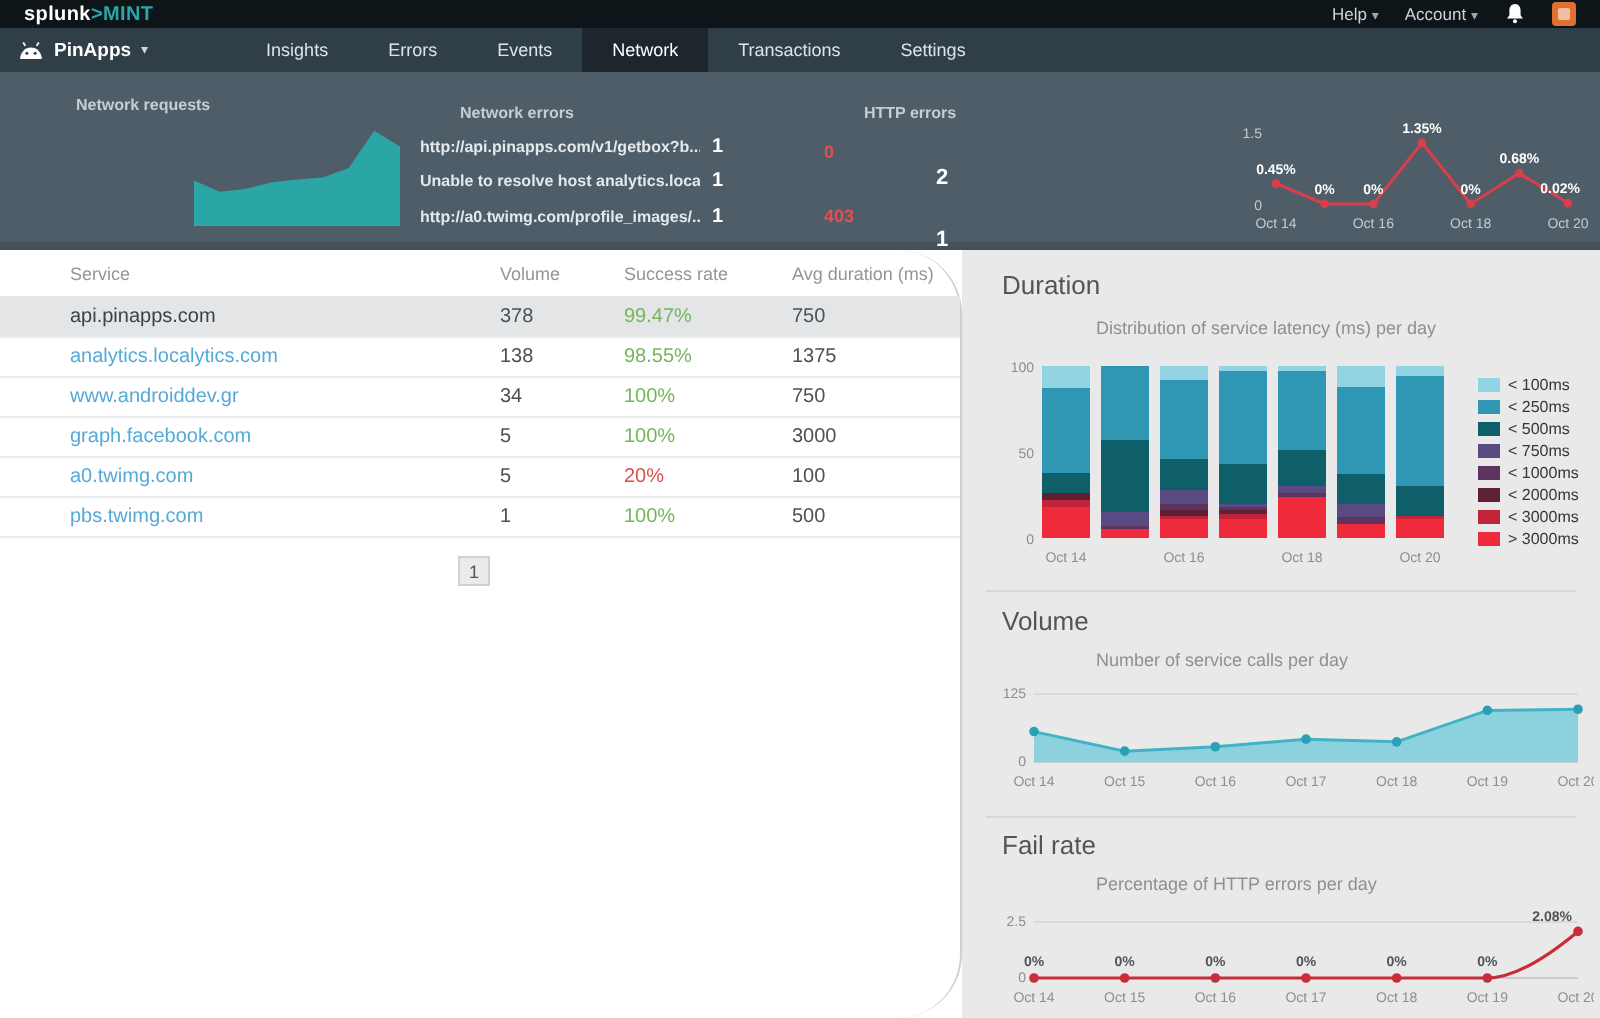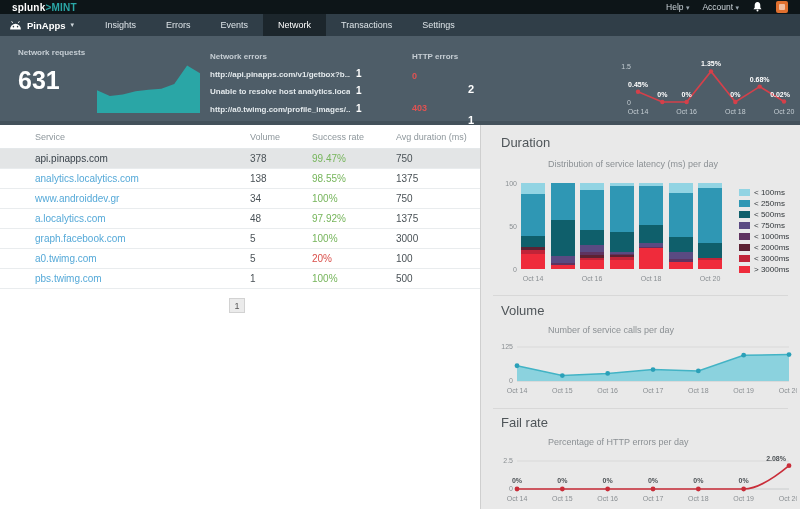--- a/index.html
+++ b/index.html
@@ -11,45 +11,45 @@
   .logo { font-size:10px; font-weight:bold; color:#fff; letter-spacing:.2px; }
   .logo .teal { color:#2aa6a6; }
   .topbar-right { margin-left:auto; display:flex; align-items:center; gap:13px; }
   .top-link { color:#ccd4d9; font-size:8.5px; cursor:pointer; }
   .top-link .caret { font-size:7px; color:#9aa6ad; }
   .bell { width:11px; height:12px; display:inline-block; }
   .note-badge { width:12px; height:12px; background:#e0702f; border-radius:2px; display:flex; align-items:center; justify-content:center; }
   .note-badge i { display:block; width:6px; height:6px; background:rgba(255,255,255,.55); border-radius:1px; }
 
   
-  .navbar { position:absolute; top:14px; left:0; width:800px; height:22px; background:#303e48; display:flex; align-items:stretch; }
+  .navbar { position:absolute; top:14px; left:0; width:800px; height:22px; background:#303e48; display:flex; align-items:stretch;gap:28px; }
   .app-switch { display:flex; align-items:center; gap:5px; padding:0 16px 0 9px; color:#fff; font-size:9.5px; font-weight:bold; cursor:pointer; }
   .app-switch .caret { font-size:7px; color:#cfd6da; }
   #nav-tabs { display:flex; align-items:stretch; }
   .tab { padding:0 15px; display:flex; align-items:center; color:#dde4e8; font-size:9px; cursor:pointer; }
   .tab.active { background:#1c262c; color:#fff; }
 
   
   .summary { position:absolute; top:36px; left:0; width:800px; height:89px; background:#4e5d68; border-bottom:4px solid #43515b; color:#fff; }
-  .sum-label { font-size:8px; font-weight:bold; color:#c6ced4; }
+  .sum-label { font-size:8px; font-weight:bold; color:#c6ced4;margin-left:20px; }
   .sum-requests { position:absolute; left:18px; top:12px; }
   .big-num { font-size:25px; font-weight:bold; color:#fff; margin-top:9px; }
   #spark { position:absolute; left:97px; top:22px; }
   .neterr { position:absolute; left:210px; top:16px; width:180px; }
   .err-row { display:flex; margin-top:6.5px; align-items:baseline; }
   .err-text { width:140px; font-size:8px; font-weight:bold; color:#e3e9ec; white-space:nowrap; overflow:hidden; }
   .err-count { margin-left:6px; font-size:10px; font-weight:bold; color:#fff; }
   .httperr { position:absolute; left:412px; top:16px; width:80px; height:70px; }
   .hcode { position:absolute; left:0; font-size:9px; font-weight:bold; color:#e05252; }
   .hcount { position:absolute; left:56px; font-size:11px; font-weight:bold; color:#fff; }
   .failrate-top { position:absolute; left:616px; top:16px; width:182px; }
   #topfail { margin-top:3px; }
 
   
-  .tablepanel { position:absolute; top:125px; left:0; width:481px; height:384px; background:#fff; border-right:1px solid #cfcfcf; }
+  .tablepanel { position:absolute; top:125px; left:0; width:481px; height:384px; background:#fff; border-right:1px solid #cfcfcf;border-radius:32px; }
   table { border-collapse:collapse; table-layout:fixed; width:480px; }
   col.c0{width:250px;} col.c1{width:62px;} col.c2{width:84px;} col.c3{width:84px;}
   th { text-align:left; font-size:9px; font-weight:normal; color:#8e979c; padding:7px 0 6px; border-bottom:1px solid #e4e8ea; cursor:pointer; }
   th.h0 { padding-left:35px; }
   td { font-size:10px; height:20px; padding:0; border-bottom:1px solid #e9ecee; color:#4a5257; }
   td.c-svc { padding-left:35px; }
   .svc-link { color:#55a9d8; cursor:pointer; }
   .svc-sel { color:#39424a; }
   tr.sel { background:#e3e5e6;margin-top:44px; }
   .c-rate.green { color:#76b55b; }
@@ -106,21 +106,20 @@
       <div class="tab">Events</div>
       <div class="tab active">Network</div>
       <div class="tab">Transactions</div>
       <div class="tab">Settings</div>
     </div>
 </div>
 
 <div class="summary">
   <div class="sum-requests">
     <div class="sum-label">Network requests</div>
-    <div class="big-num">631</div>
   </div>
   <svg id="spark" width="103" height="55">
       <polygon points="0,32.3 12.875,37.9 25.75,36.5 38.625,33.2 51.5,31.8 64.375,30.8 77.25,26.1 90.125,7.4 103,15.3 103,55 0,55" fill="#2aa6a6"></polygon>
     </svg>
 
   <div class="neterr">
     <div class="sum-label">Network errors</div>
     <div id="neterr-rows">
         <div class="err-row">
           <span class="err-text">http://api.pinapps.com/v1/getbox?b...</span>
@@ -199,26 +198,20 @@
           <td class="c-svc"><span class="svc-link">analytics.localytics.com</span></td>
           <td class="c-vol">138</td>
           <td class="c-rate green">98.55%</td>
           <td class="c-dur">1375</td>
         </tr>
         <tr>
           <td class="c-svc"><span class="svc-link">www.androiddev.gr</span></td>
           <td class="c-vol">34</td>
           <td class="c-rate green">100%</td>
           <td class="c-dur">750</td>
-        </tr>
-        <tr>
-          <td class="c-svc"><span class="svc-link">a.localytics.com</span></td>
-          <td class="c-vol">48</td>
-          <td class="c-rate green">97.92%</td>
-          <td class="c-dur">1375</td>
         </tr>
         <tr>
           <td class="c-svc"><span class="svc-link">graph.facebook.com</span></td>
           <td class="c-vol">5</td>
           <td class="c-rate green">100%</td>
           <td class="c-dur">3000</td>
         </tr>
         <tr>
           <td class="c-svc"><span class="svc-link">a0.twimg.com</span></td>
           <td class="c-vol">5</td>

